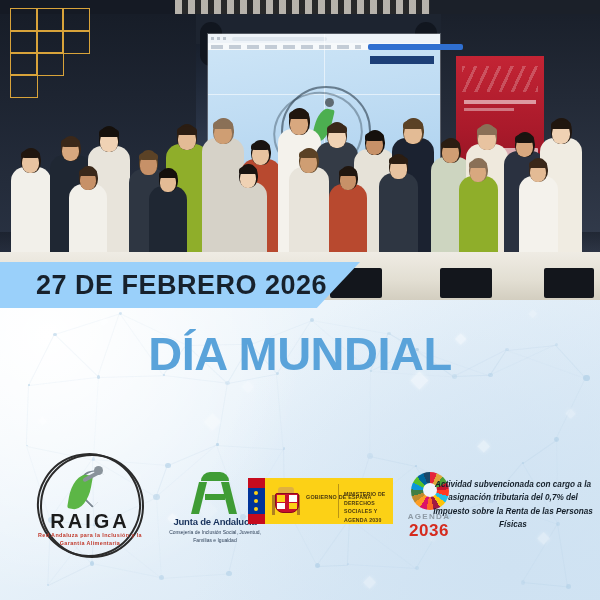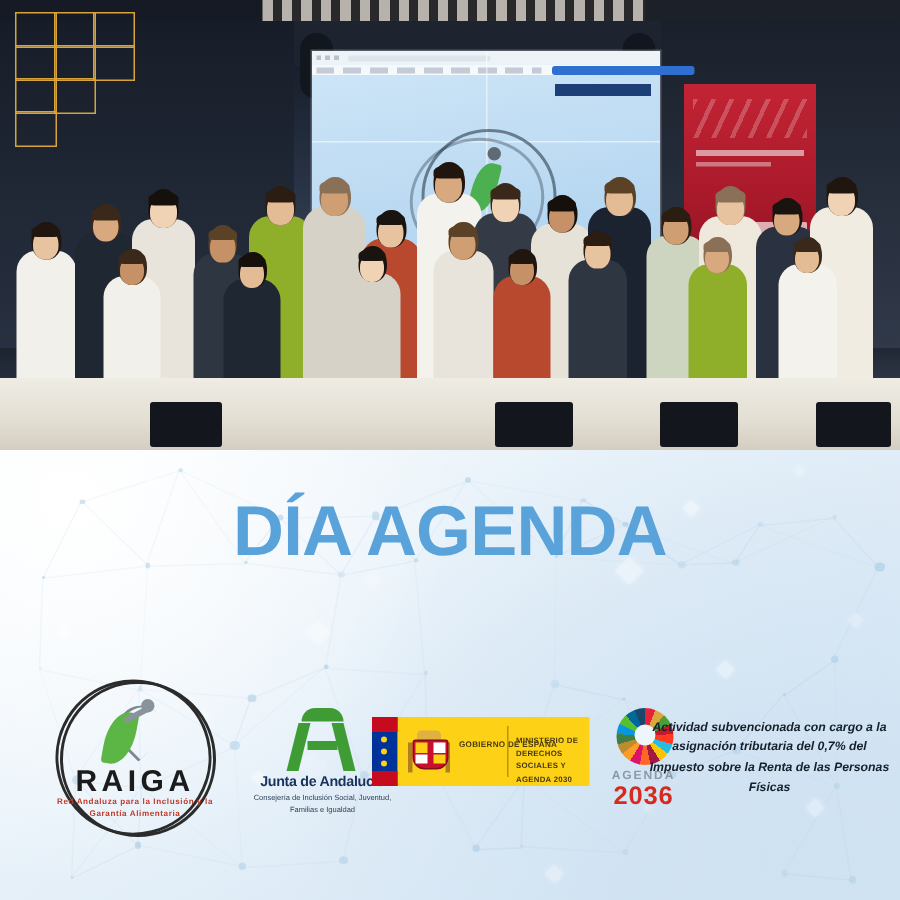--- a/index.html
+++ b/index.html
@@ -336,20 +336,23 @@
       <div class="gcell" style="left:52px;top:0;width:26px;height:22px;"></div>
       <div class="gcell" style="left:0;top:22px;width:26px;height:22px;"></div>
       <div class="gcell" style="left:26px;top:22px;width:26px;height:22px;"></div>
       <div class="gcell" style="left:52px;top:22px;width:26px;height:22px;"></div>
       <div class="gcell" style="left:0;top:44px;width:26px;height:22px;"></div>
       <div class="gcell" style="left:26px;top:44px;width:26px;height:22px;"></div>
       <div class="gcell" style="left:0;top:66px;width:26px;height:22px;"></div>
     </div>
   </div>
 
+  <div class="date-band">
+    <span class="date-txt">27 DE FEBRERO 2026</span>
+  </div>
 
   <div class="lower">
     <div class="net" id="network">
         <div class="nl" style="left:54.672731976493296px;top:34.413180362625596px;width:68.82346423866721px;transform:rotate(-17.768632466776335deg);opacity:0.20;"></div>
         <div class="nl" style="left:54.672731976493296px;top:34.413180362625596px;width:56.75436592938707px;transform:rotate(116.66659110543532deg);opacity:0.26;"></div>
         <div class="nl" style="left:54.672731976493296px;top:34.413180362625596px;width:61.10105653590186px;transform:rotate(44.13604669251247deg);opacity:0.24;"></div>
         <div class="nl" style="left:120.21308352575315px;top:13.410048486390174px;width:73.99830542762015px;transform:rotate(25.321377771436538deg);opacity:0.18;"></div>
         <div class="nl" style="left:120.21308352575315px;top:13.410048486390174px;width:67.1507910951514px;transform:rotate(108.84366570049686deg);opacity:0.21;"></div>
         <div class="nl" style="left:120.21308352575315px;top:13.410048486390174px;width:75.58188146859018px;transform:rotate(54.83030193225191deg);opacity:0.17;"></div>
         <div class="nl" style="left:187.10185629165198px;top:45.05876542770246px;width:63.53257402691165px;transform:rotate(-1.1431922647057369deg);opacity:0.23;"></div>
@@ -490,21 +493,21 @@
         <div class="nsq" style="left:567.4681666155664px;top:110.43963437454758px;width:7.165491582437181px;height:7.165491582437181px;opacity:0.46;"></div>
         <div class="nsq" style="left:429.9834432220009px;top:236.06010686422704px;width:4.6456398966934715px;height:4.6456398966934715px;opacity:0.32;"></div>
         <div class="nsq" style="left:381.49151819827574px;top:186.98036679391765px;width:7.742157133176065px;height:7.742157133176065px;opacity:0.38;"></div>
         <div class="nsq" style="left:201.8398762689158px;top:203.97369871101048px;width:12.910201792097745px;height:12.910201792097745px;opacity:0.25;"></div>
         <div class="nsq" style="left:479.4237615910469px;top:142.30520731876848px;width:9.292713164022524px;height:9.292713164022524px;opacity:0.66;"></div>
         <div class="nsq" style="left:364.78371637164787px;top:278.21180833420334px;width:9.103859665386313px;height:9.103859665386313px;opacity:0.57;"></div>
         <div class="nsq" style="left:538.7545111303937px;top:234.03418075015497px;width:9.164730789682237px;height:9.164730789682237px;opacity:0.56;"></div>
       </div>
 
     <div class="title">
-      <div>DÍA AGENDA</div>
+      <div>DÍA MUNDIAL</div>
     </div>
 
     <div class="logos">
 
       <div class="raiga">
         <div class="raiga-ring">
             <b></b>
           </div>
         <div class="raiga-heart"></div>
         <div class="raiga-hand"></div>

